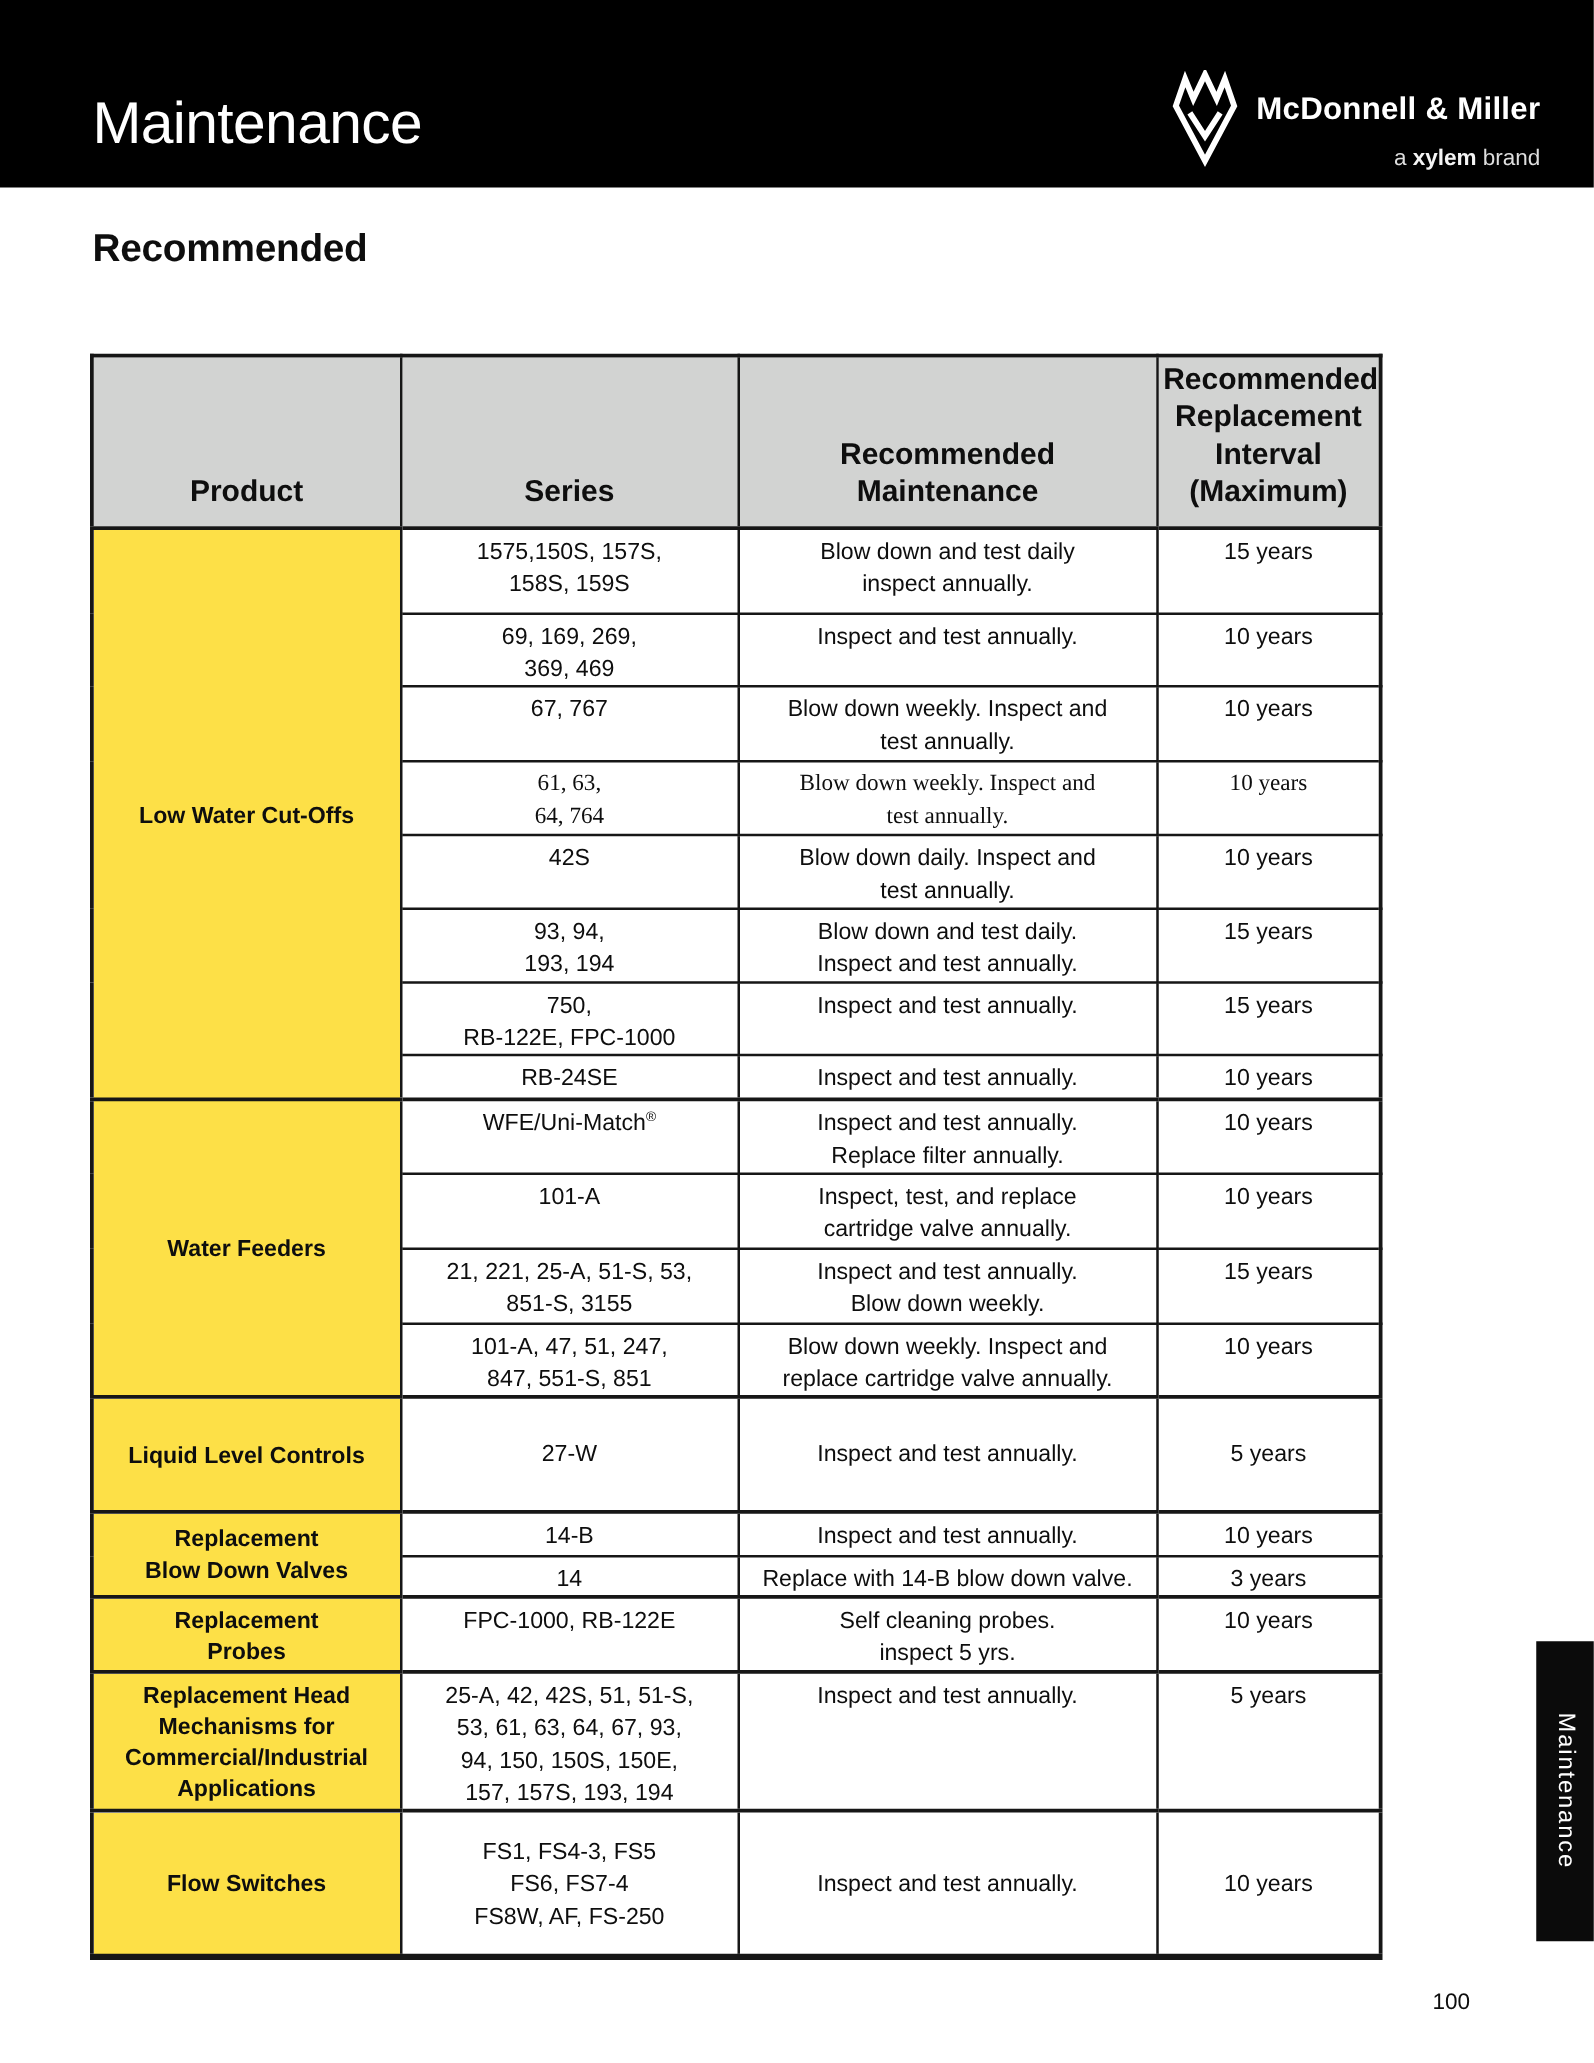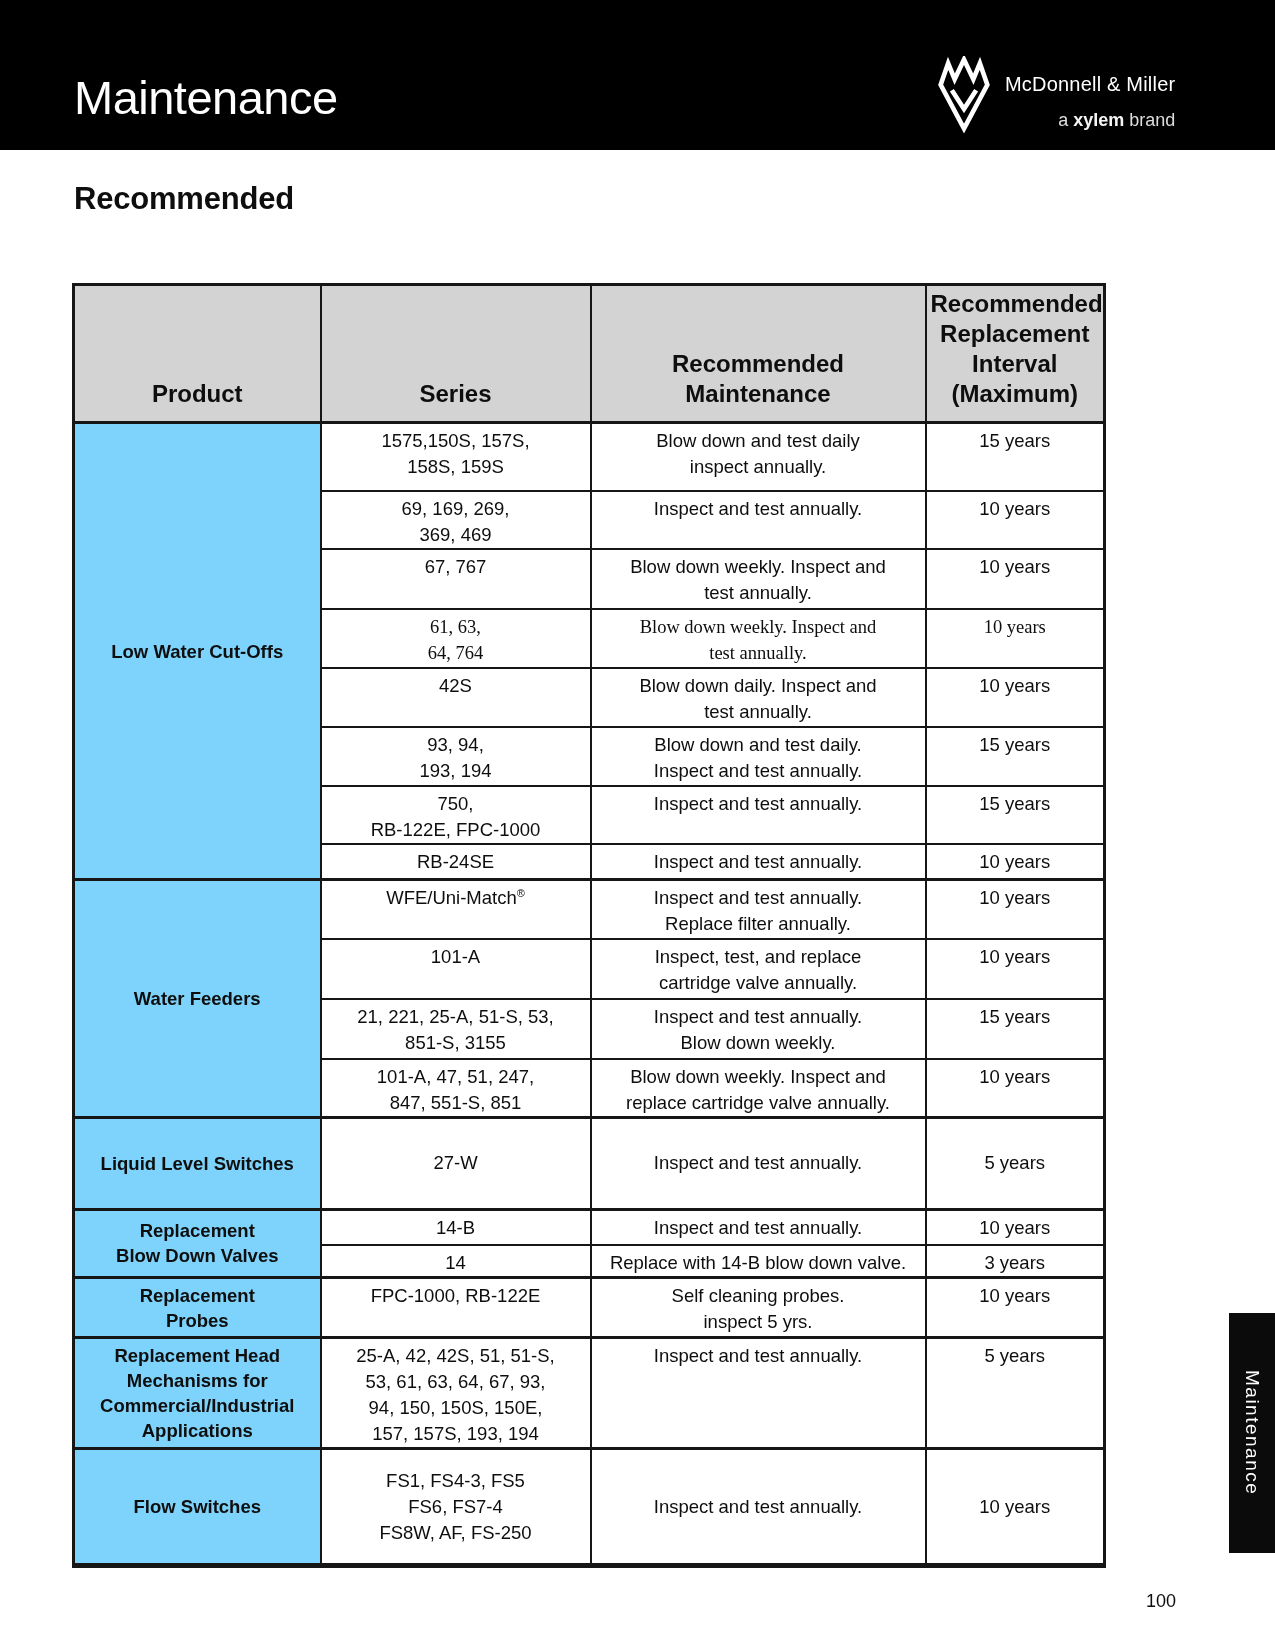--- a/index.html
+++ b/index.html
@@ -10,21 +10,21 @@
   }
   
   .topbar{position:absolute;left:0;top:0;width:1275px;height:150px;background:#000}
   .page-title{
     position:absolute;left:74px;top:74px;margin:0;
     color:#fff;font-size:47px;font-weight:400;line-height:1;letter-spacing:-.5px;
   }
   .logo{position:absolute;left:936px;top:56px;display:flex;align-items:flex-start}
   .logo svg{width:56px;height:78px;display:block}
   .logo-text{margin-left:13px;display:flex;flex-direction:column;align-items:flex-end}
-  .brand-name{color:#fff;font-size:20px;font-weight:normal;margin-top:17px;white-space:nowrap;letter-spacing:.2px}
+  .brand-name{color:#fff;font-size:25px;font-weight:bold;margin-top:17px;white-space:nowrap;letter-spacing:.2px}
   .brand-tagline{color:#dedede;font-size:18px;margin-top:14px;white-space:nowrap}
   .brand-tagline .bold{font-weight:bold;color:#f4f4f4}
   
   .section-title{position:absolute;left:74px;top:180px;font-size:31px;font-weight:bold;line-height:38px;letter-spacing:-.2px}
   
   .tbl-wrap{position:absolute;left:72px;top:283px}
   table{
     border-collapse:collapse;table-layout:fixed;width:1031px;
     border:3px solid #161616;border-bottom-width:5px;
   }
@@ -32,21 +32,21 @@
   th{
     background:#d2d3d2;vertical-align:bottom;text-align:center;
     font-size:24px;font-weight:bold;line-height:30px;
     padding:0 4px 12px;border-bottom-width:3px;
   }
   td{
     vertical-align:top;text-align:center;background:#fff;
     font-size:18.5px;line-height:26px;padding:4px 6px 0;
   }
   td.product{
-    background:#7dd3fc;vertical-align:middle;text-align:center;
+    background:#fde047;vertical-align:middle;text-align:center;
     font-weight:bold;font-size:18.5px;line-height:25px;padding:0 8px;
   }
   tr.group-start td{border-top-width:3px}
   tr.v-middle td{vertical-align:middle;padding-top:0}
   sup.reg{font-size:11px;vertical-align:super;line-height:0}
   
   .side-tab{
     position:absolute;left:1229px;top:1313px;width:46px;height:240px;background:#0b0b0b;
     display:flex;align-items:center;justify-content:center;
   }
@@ -147,21 +147,21 @@
           <td>21, 221, 25-A, 51-S, 53,<br>851-S, 3155</td>
           <td>Inspect and test annually.<br>Blow down weekly.</td>
           <td>15 years</td>
         </tr>
         <tr style="height: 58px;">
           <td>101-A, 47, 51, 247,<br>847, 551-S, 851</td>
           <td>Blow down weekly. Inspect and<br>replace cartridge valve annually.</td>
           <td>10 years</td>
         </tr>
         <tr class="group-start v-middle" style="height: 92px;">
-          <td class="product" rowspan="1">Liquid Level Switches</td>
+          <td class="product" rowspan="1">Liquid Level Controls</td>
           <td>27-W</td>
           <td>Inspect and test annually.</td>
           <td>5 years</td>
         </tr>
         <tr class="group-start" style="height: 36px;">
           <td class="product" rowspan="2">Replacement<br>Blow Down Valves</td>
           <td>14-B</td>
           <td>Inspect and test annually.</td>
           <td>10 years</td>
         </tr>

